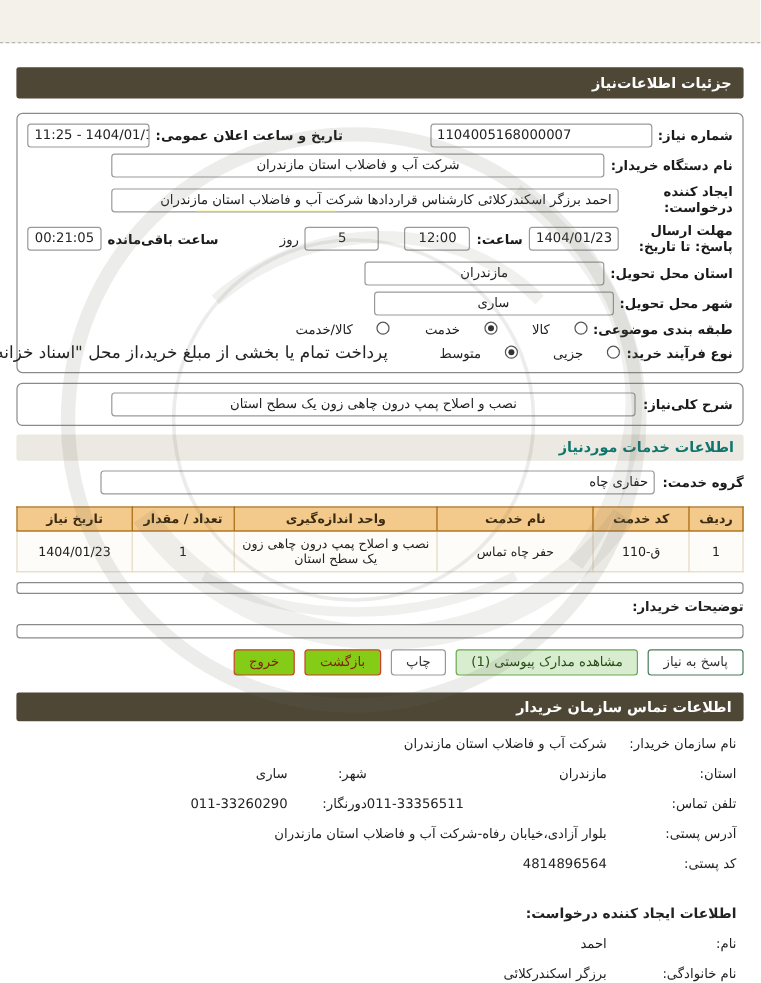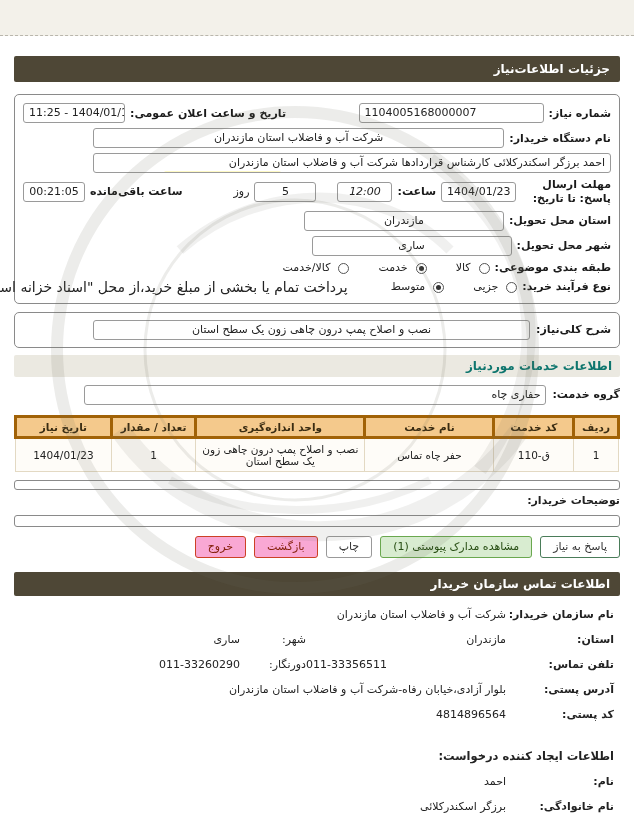--- a/index.html
+++ b/index.html
@@ -30,32 +30,32 @@
   .spacer { flex: 1; }
 
   .tb {
     border: 1px solid #9a9a9a; border-radius: 3px; background: #fff;
     height: 20px; line-height: 18px; padding: 0 5px; overflow: hidden;
     white-space: nowrap;
   }
   .grow { flex: 1; }
   .ml70 { margin-left: 70px; }
   .w185 { width: 185px; } .w100 { width: 102px; } .w75 { width: 75px; }
-  .w55 { width: 55px; font-style: italic; } .w62 { width: 62px; } .w200 { width: 200px; text-align: center; }
+  .w55 { width: 55px; } .w62 { width: 62px; } .w200 { width: 200px; text-align: center; }
   .ltr { direction: ltr; unicode-bidi: isolate; text-align: left; }
   .ctr { text-align: center; }
   .rel { position: relative; }
 
   .contact-link {
     position: absolute; left: 70px; top: 17px;
     background: #fef9c3; color: #a61c00; font-weight: bold; font-size: 10px;
     padding: 0 6px; border-radius: 2px; line-height: 16px; cursor: pointer;
   }
 
-  .radio-group { display: inline-flex; align-items: flex-end; gap: 8px; margin-left: 24px; cursor: pointer; }
+  .radio-group { display: inline-flex; align-items: flex-start; gap: 20px; margin-left: 24px; cursor: pointer; }
   .radio {
     width: 11px; height: 11px; border: 1px solid #555; border-radius: 50%;
     display: inline-block; background: #fff; flex: 0 0 auto;
   }
   .radio.checked::after {
     content: ""; display: block; width: 5px; height: 5px; margin: 2px;
     background: #333; border-radius: 50%;
   }
   .checkbox {
     width: 11px; height: 11px; border: 1px solid #555; background: #fff;
@@ -70,50 +70,50 @@
     font-size: 12px; padding: 4px 8px; border-radius: 2px;
   }
 
   .group-row { display: flex; align-items: center; gap: 6px; margin: 8px 14px 0; }
 
   table.svc {
     width: 606px; margin: 10px 14px 0; border-collapse: collapse; font-size: 10.5px;
   }
   table.svc th {
     background: #f4c98c; color: #3a2c12; font-weight: bold;
-    border: 3px solid #a16207; padding: 3px 2px; height: 20px;
+    border: 1px solid #a16207; padding: 3px 2px; height: 20px;
   }
   table.svc td {
     background: #fefcf8; border: 1px solid #e3d9c3; padding: 3px 4px;
     text-align: center; height: 34px;
   }
   .col-row { width: 45px; } .col-code { width: 80px; } .col-name { width: 130px; }
   .col-unit { width: 170px; } .col-qty { width: 85px; } .col-date { width: 96px; }
 
   .line-box { border: 1px solid #8a8a8a; border-radius: 3px; height: 10px; margin: 8px 14px 0; background: #fff; }
   .line-box.h12 { height: 12px; }
   .notes-label { margin: 4px 14px 0; font-weight: bold; }
 
   .btn-row { display: flex; gap: 8px; margin: 9px 14px 0; }
   .btn {
     height: 22px; border-radius: 3px; font-size: 11px; padding: 0 12px;
     font-family: inherit; cursor: pointer; line-height: 20px;
   }
   .btn-outline-green { background: #fff; border: 1px solid #4a7c59; color: #333; }
   .btn-green { background: #d8ecd0; border: 1px solid #6aa84f; color: #274e13; }
   .btn-plain { background: #fff; border: 1px solid #999; color: #333; }
-  .btn-pink { background: #f9a8d4; border: 1px solid #cc4125; color: #85200c; }
+  .btn-pink { background: #84cc16; border: 1px solid #cc4125; color: #85200c; }
 
   .section-dark {
     margin: 14px 14px 0; background: #4e4736; color: #fff; font-weight: bold;
     font-size: 12px; padding: 5px 10px; border-radius: 2px;
   }
 
   .info-row { display: flex; align-items: flex-start; margin: 12px 20px 0; }
-  .il { font-weight: bold; width: 108px; flex: 0 0 auto; }
+  .il { font-weight: normal; width: 108px; flex: 0 0 auto; }
   .iv { }
   .ivw { width: 200px; flex: 0 0 auto; }
   .il2 { font-weight: normal; width: 66px; flex: 0 0 auto; }
 
   .creator-title { margin: 28px 20px 0; font-weight: bold; font-size: 11.5px; }
 
   .watermark {
     position: absolute; top: 0; left: 0; z-index: 50; pointer-events: none;
   }
 </style>
@@ -137,20 +137,21 @@
       <span class="flabel">تاریخ و ساعت اعلان عمومی:</span>
       <div class="tb w100 ltr ctr">11:25 - 1404/01/18</div>
     </div>
 
     <div class="frow">
       <span class="flabel">نام دستگاه خریدار:</span>
       <div class="tb grow ml70 ctr">شرکت آب و فاضلاب استان مازندران</div>
     </div>
 
     <div class="frow">
+      <span class="flabel wlab">ایجاد کننده درخواست:</span>
       <div class="tb grow ml70 rel">
         <span>احمد برزگر اسکندرکلائی کارشناس قراردادها شرکت آب و فاضلاب استان مازندران</span>
         <span class="contact-link">اطلاعات تماس‌خریدار</span>
       </div>
     </div>
 
     <div class="frow">
       <span class="flabel wlab">مهلت ارسال پاسخ: تا تاریخ:</span>
       <div class="tb w75 ltr ctr">1404/01/23</div>
       <span class="flabel">ساعت:</span>

